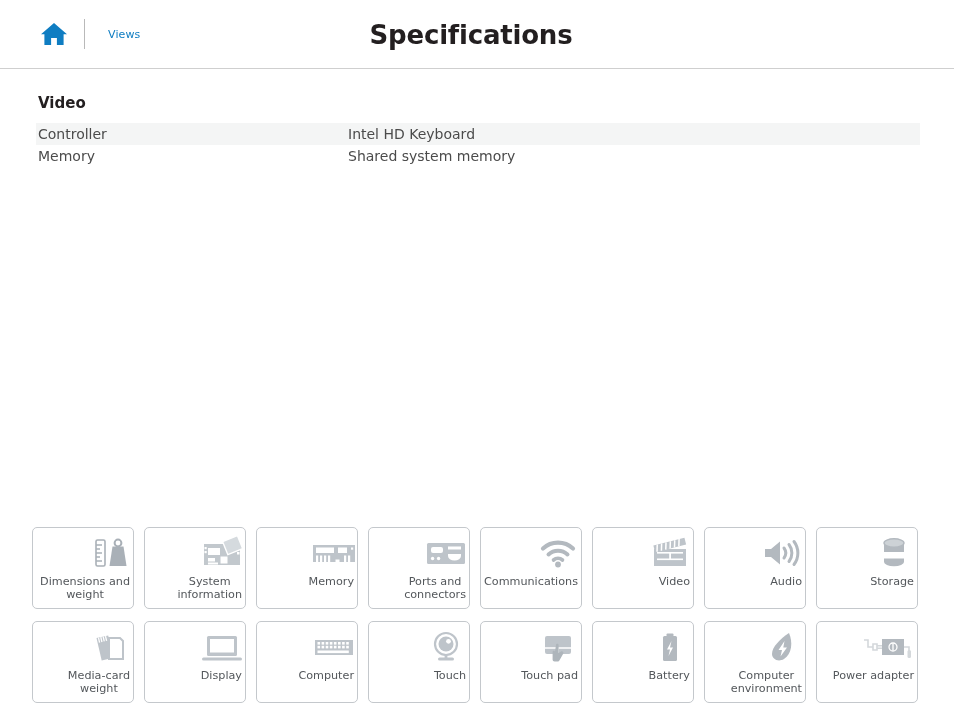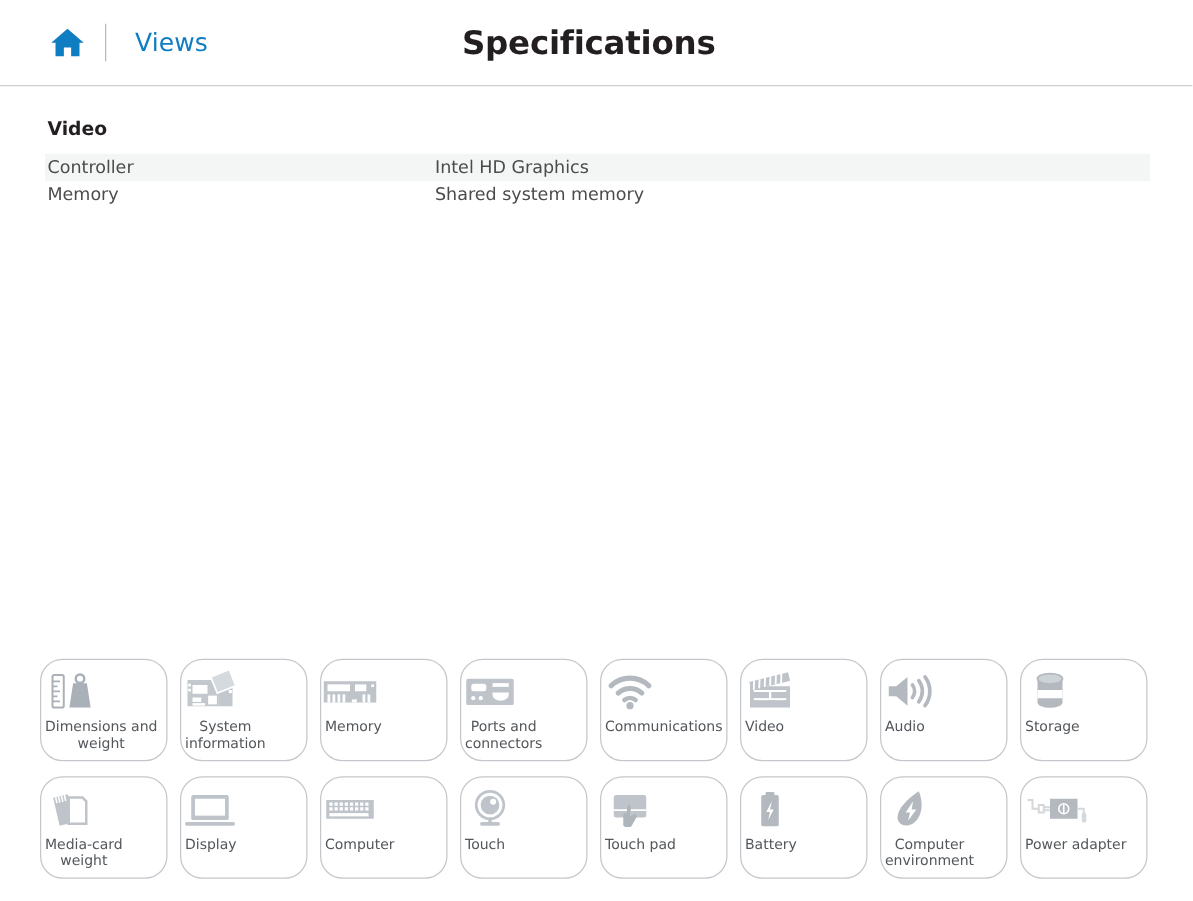--- a/index.html
+++ b/index.html
@@ -38,21 +38,21 @@
   .hdr-divider {
     width: 1px;
     height: 30px;
     background: #b9b9b9;
     margin-left: 10px;
     margin-right: 0px;
   }
   .views-link {
     margin-left: 23px;
     color: #0f7dc2;
-    font-size: 20px;
+    font-size: 11px;
     font-family: "DejaVu Sans", "Liberation Sans", sans-serif;
     cursor: pointer;
     letter-spacing: 0.1px;
   }
   .page-title {
     position: absolute;
     left: 0;
     right: 12px;
     top: 20px;
     text-align: center;
@@ -97,25 +97,25 @@
     top: 527px;
     width: 890px;
     display: grid;
     grid-template-columns: repeat(8, 102px);
     grid-auto-rows: 82px;
     column-gap: 10px;
     row-gap: 12px;
   }
   .tile {
     border: 1px solid #c4c8cc;
-    border-radius: 18px;
+    border-radius: 5px;
     background: #ffffff;
     display: flex;
     flex-direction: column;
-    align-items: flex-start;
+    align-items: flex-end;
     justify-content: flex-start;
     cursor: pointer;
     box-sizing: border-box;
     overflow: hidden;
   }
   .tile-icon {
     height: 46px;
     display: flex;
     align-items: center;
     justify-content: center;
@@ -147,21 +147,21 @@
   <div class="views-link">Views</div>
   <div class="page-title">Specifications</div>
 </div>
 
 <div class="content">
   <div class="section-title">Video</div>
   <table class="spec-table">
     <tbody>
       <tr class="alt">
         <td class="key">Controller</td>
-        <td class="val">Intel HD Graphics</td>
+        <td class="val">Intel HD Keyboard</td>
       </tr>
       <tr>
         <td class="key">Memory</td>
         <td class="val">Shared system memory</td>
       </tr>
     </tbody>
   </table>
 </div>
 
 <div class="tile-grid">

